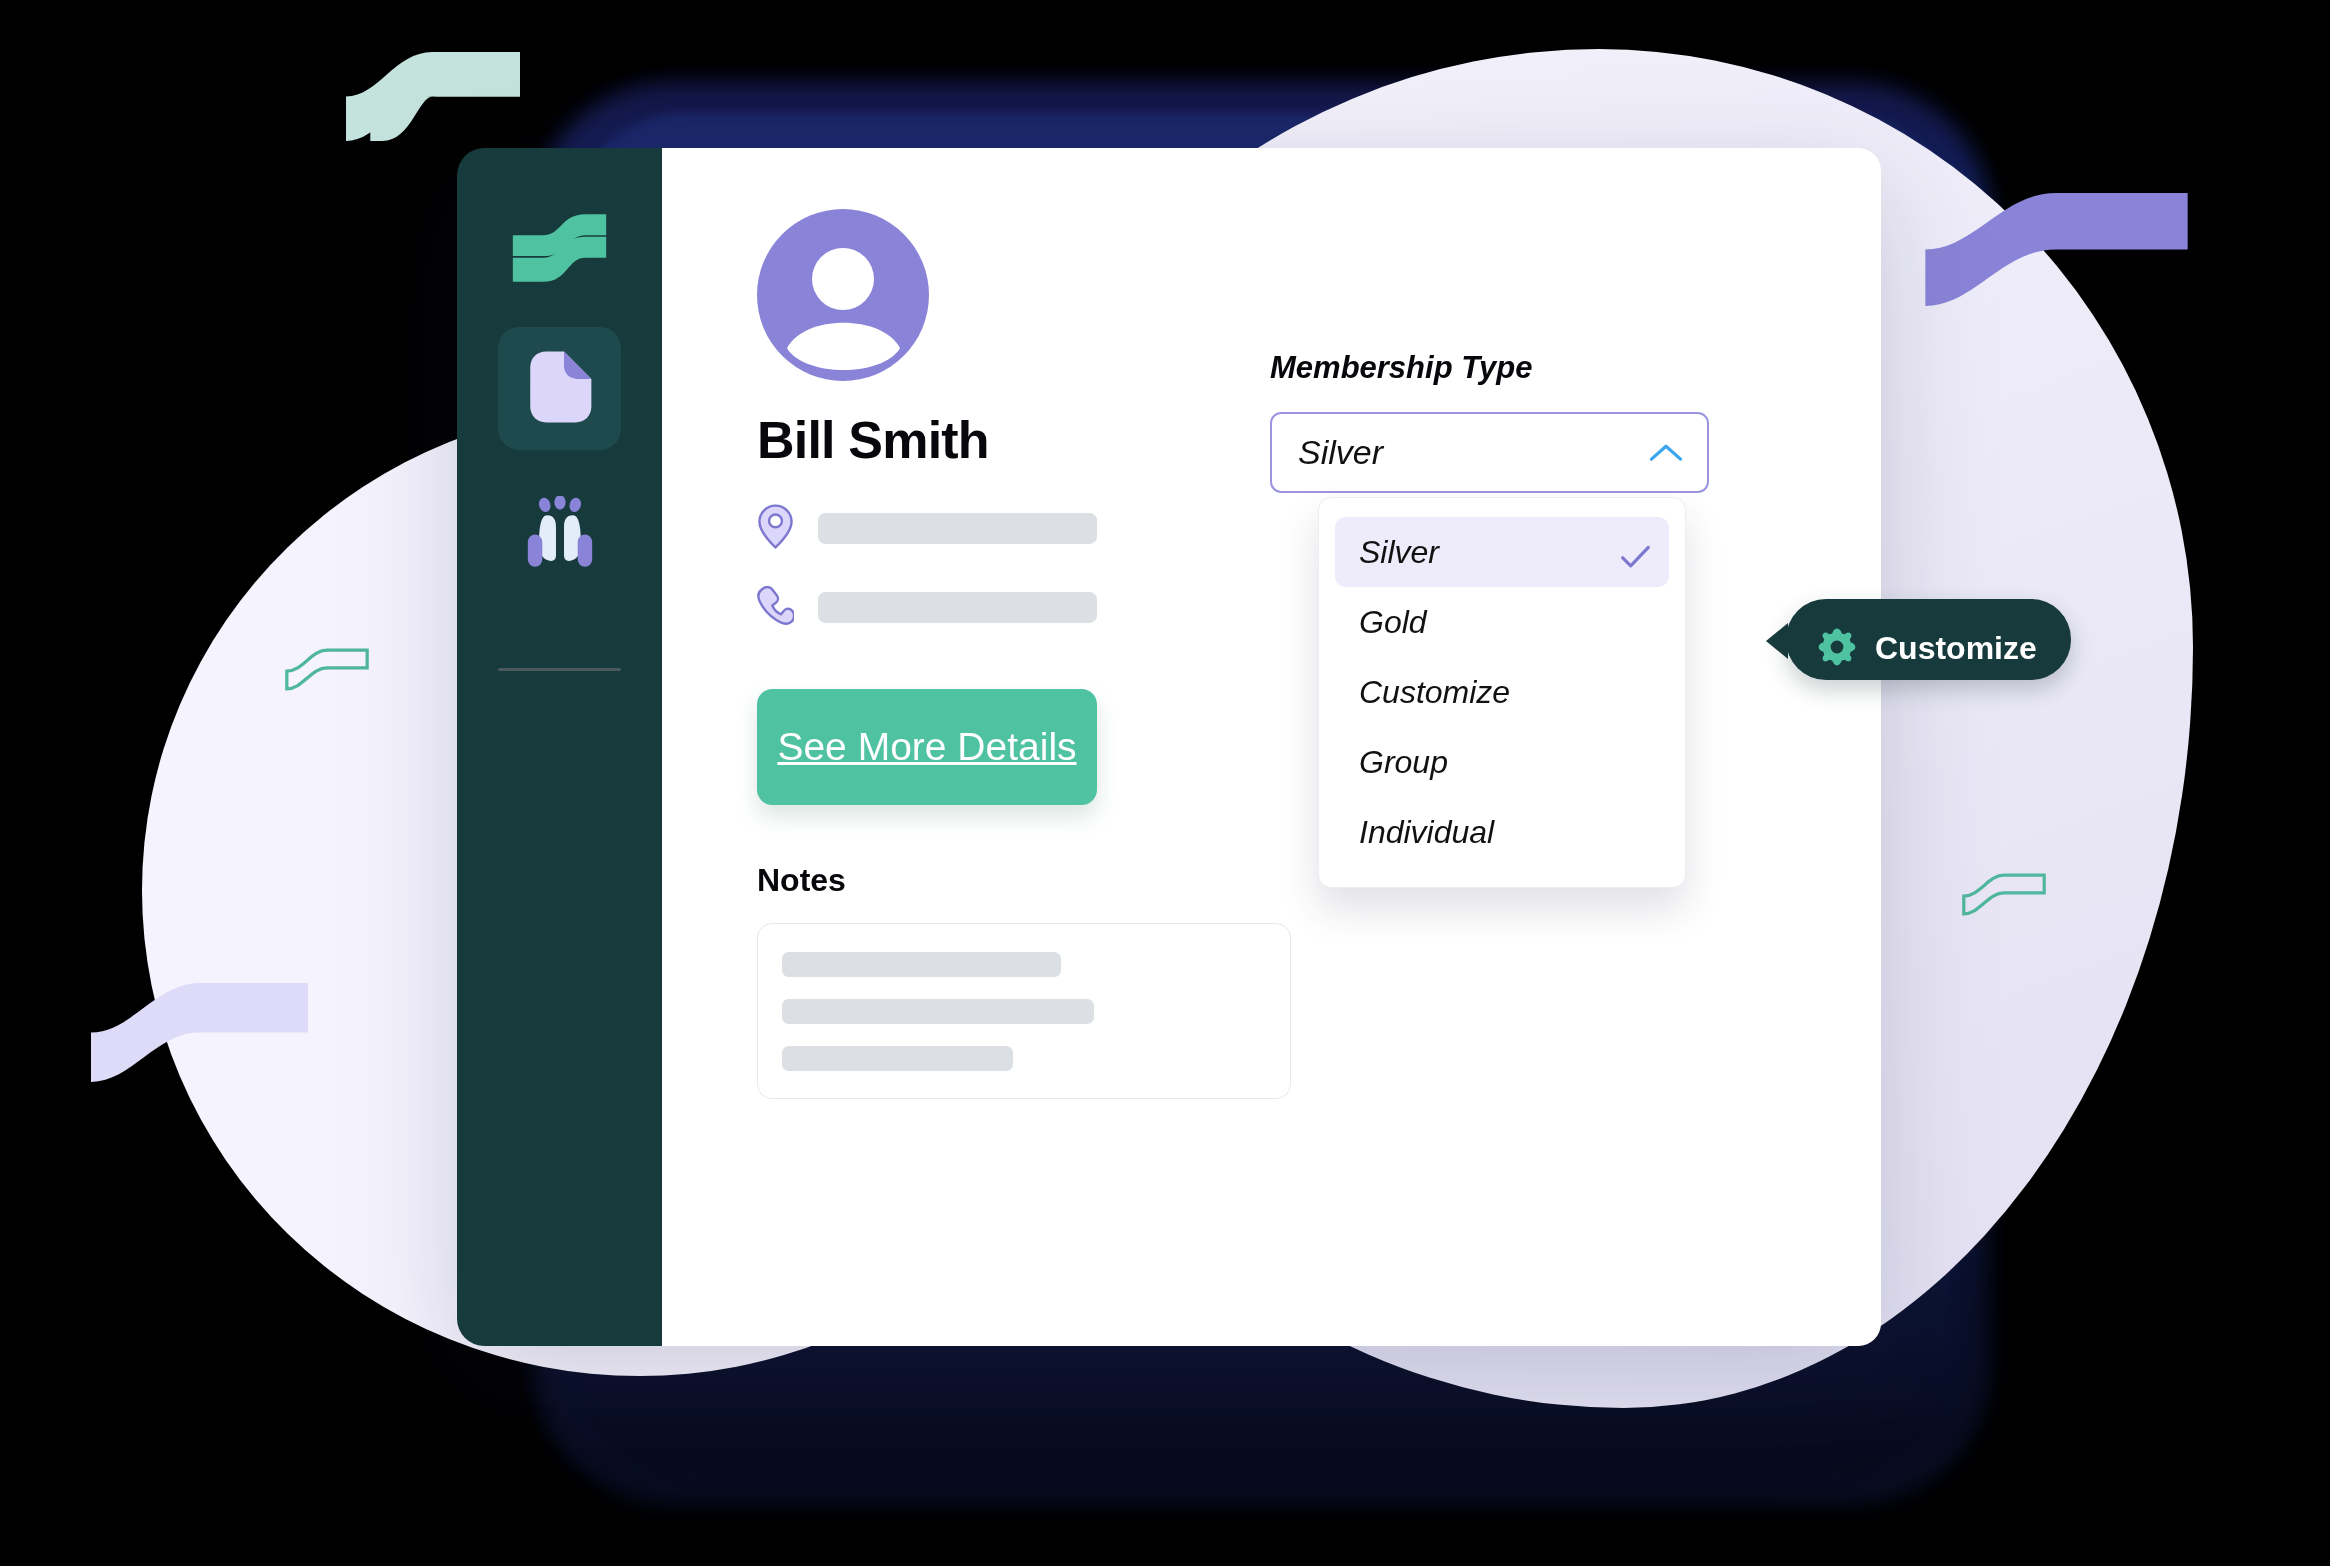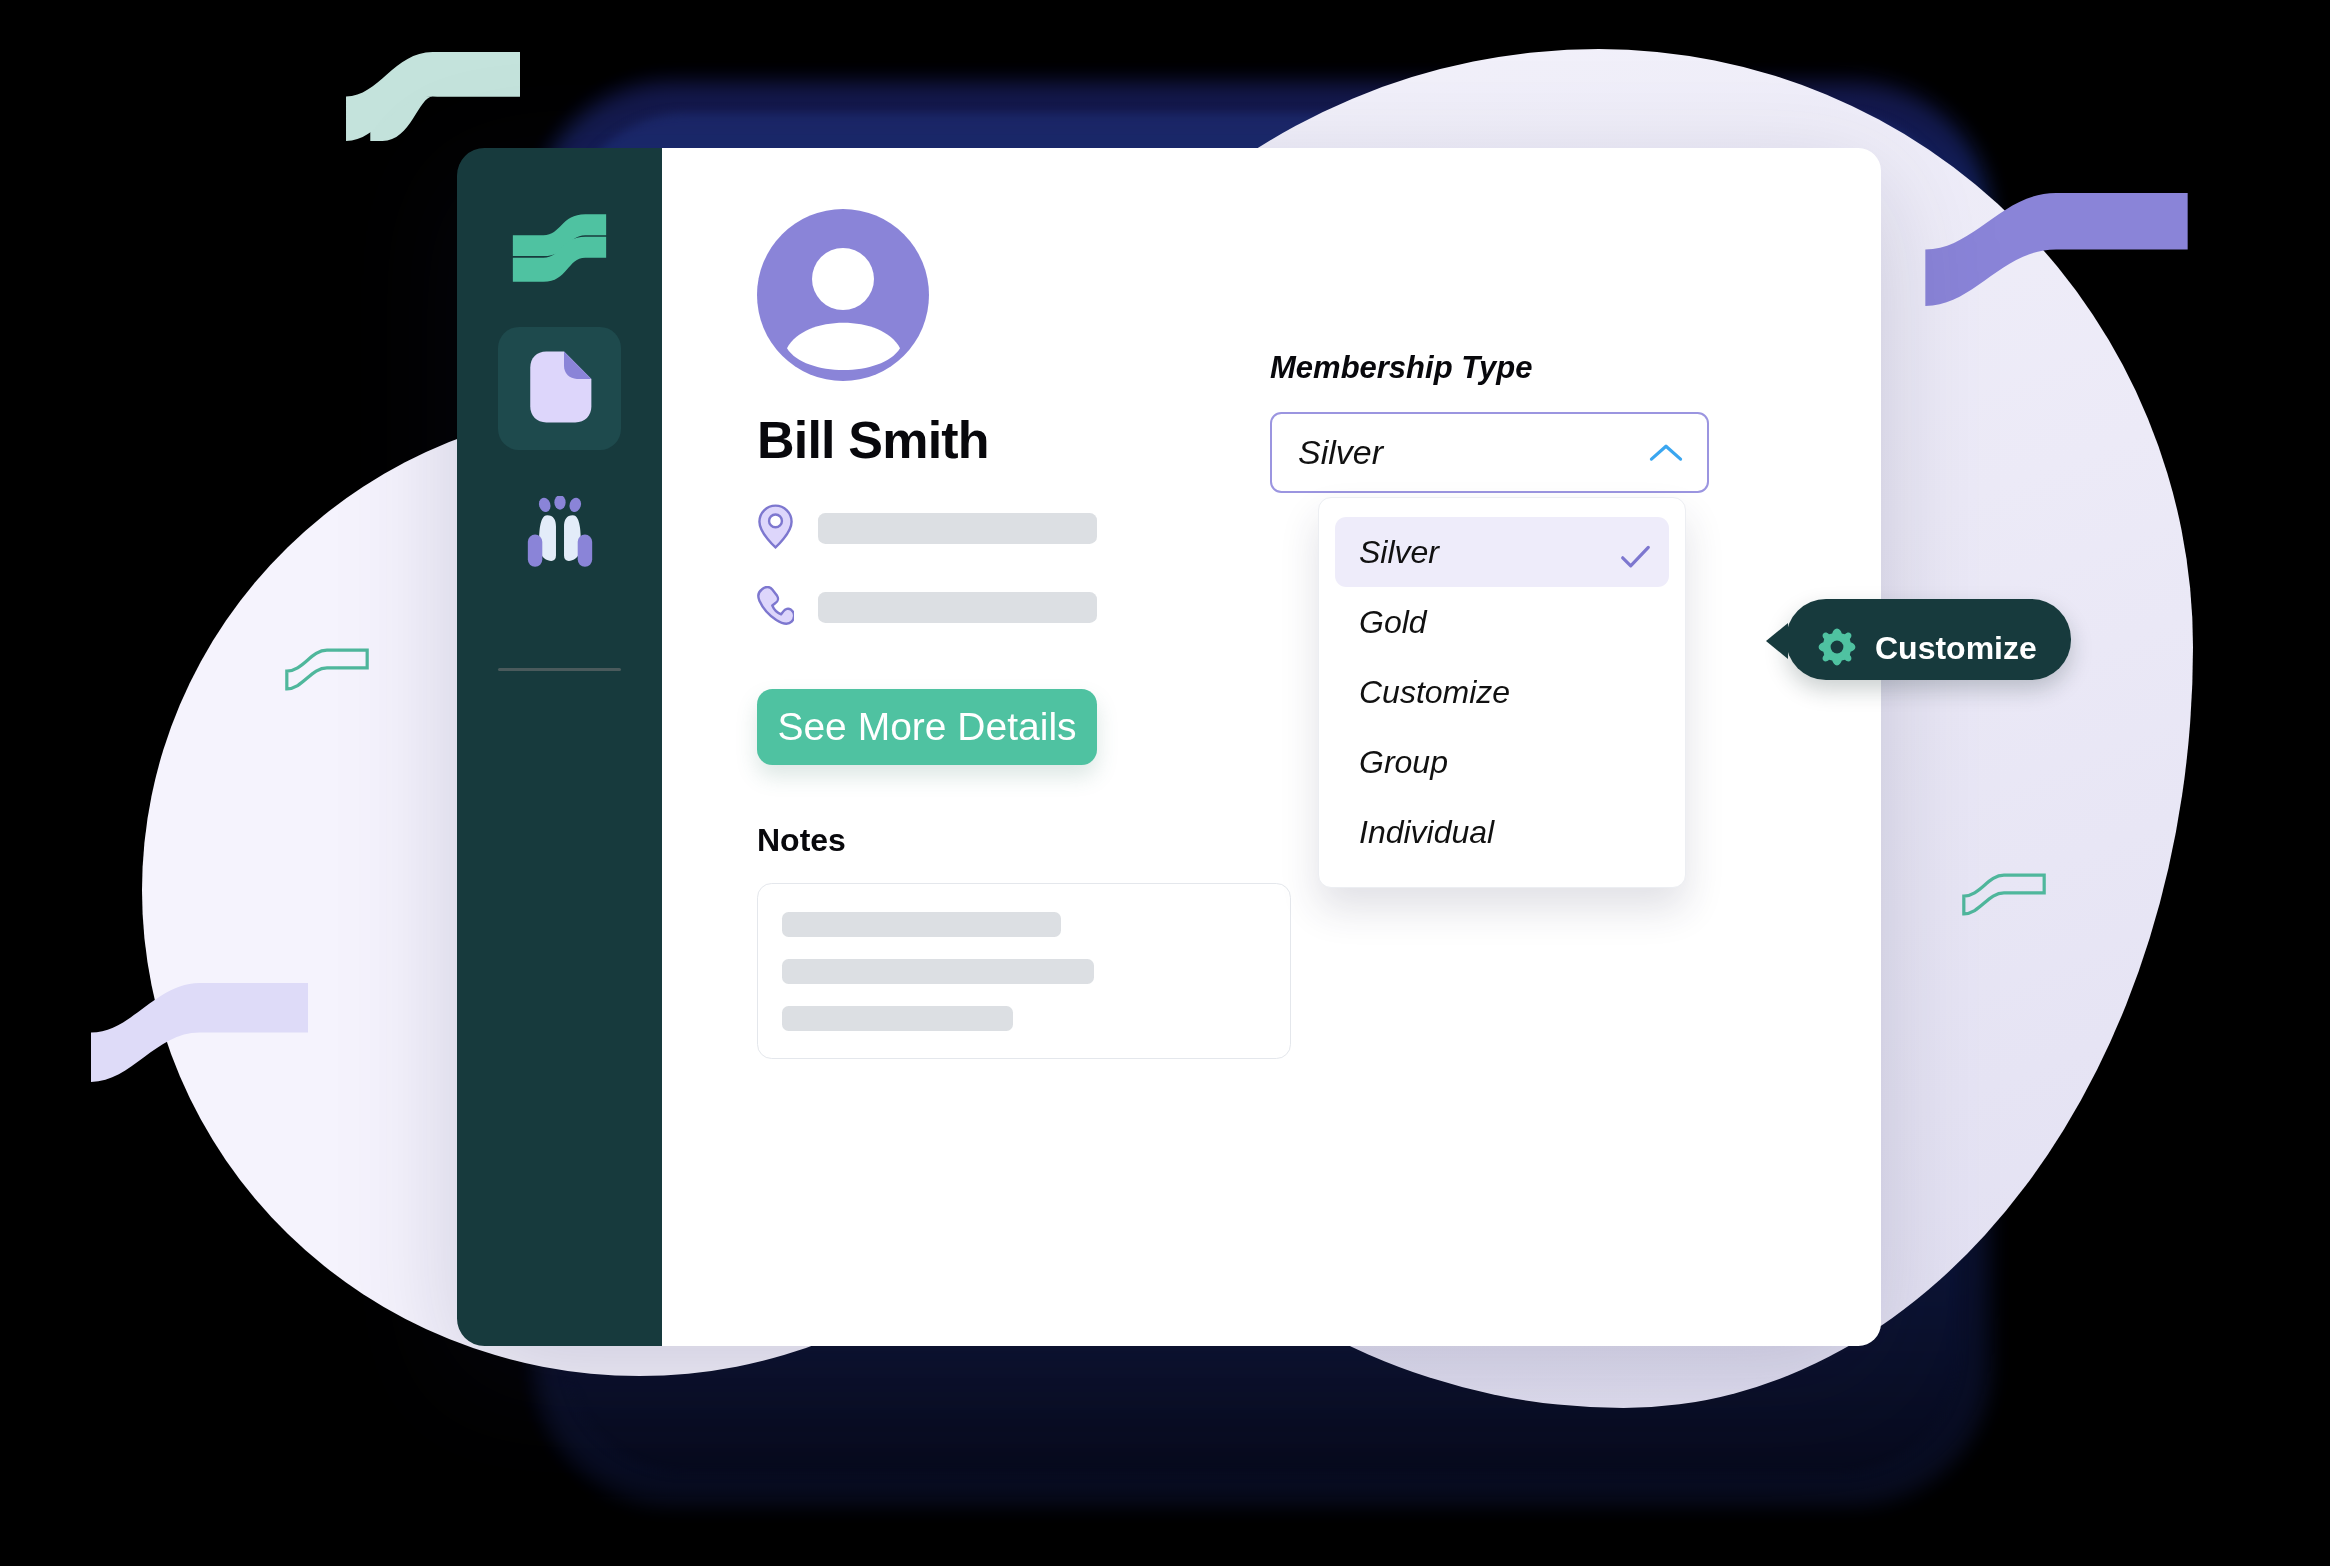--- a/index.html
+++ b/index.html
@@ -77,24 +77,24 @@
   .avatar .head { position: absolute; left: 50%; top: 39px; transform: translateX(-50%);
                   width: 62px; height: 62px; border-radius: 50%; background: #fff; }
 
   .person-name { font-size: 52px; font-weight: bold; color: #08080c; margin-top: 29px; letter-spacing: -0.8px; }
 
   .info-row { display: flex; align-items: center; gap: 24px; margin-top: 34px; }
   .info-row:first-of-type { margin-top: 42px; }
   .placeholder-bar { height: 31px; border-radius: 7.3px; background: #dcdfe3; }
 
   .cta-btn {
-    margin-top: 61px; width: 340px; height: 76px;
+    margin-top: 61px; width: 340px; height: 116px;
     background: #4fc2a1; border: none; border-radius: 15.4px;
     color: #fff; font-size: 39px; font-family: "Liberation Sans", sans-serif;
-    cursor: pointer; box-shadow: 0 11.3px 21px rgba(60,120,105,.18);
+    cursor: pointer; box-shadow: 0 11.3px 21px rgba(60,120,105,.18); text-decoration: underline;
   }
 
   .notes-title { margin-top: 57px; font-size: 32px; font-weight: bold; color: #08080c; }
   .notes-box {
     margin-top: 24px; width: 534px; height: 176px;
     border: 1.6px solid #e4e7ec; border-radius: 14.6px;
     padding: 27.5px 24px; display: flex; flex-direction: column; gap: 22px;
     background: #fff;
   }
   .notes-line { height: 27px; border-radius: 6.5px; background: #dcdfe3; }

